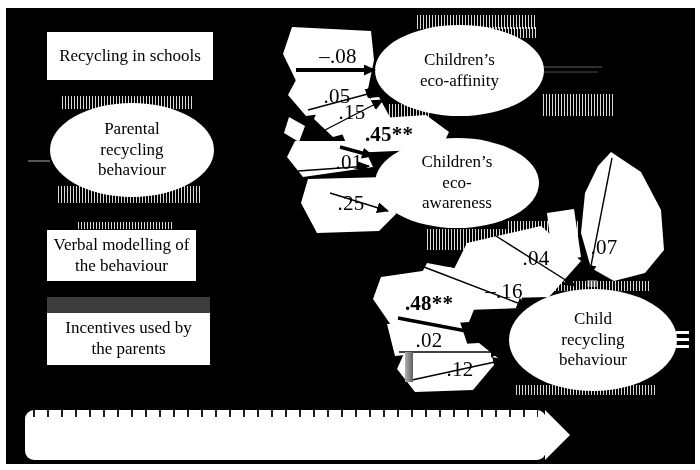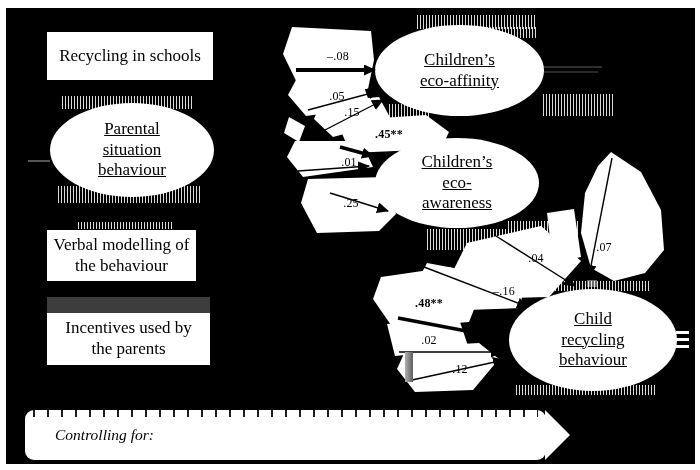--- a/index.html
+++ b/index.html
@@ -6,34 +6,34 @@
   #canvas{
     position:relative;width:700px;height:470px;background:#fff;
     font-family:"Liberation Serif","DejaVu Serif",serif;overflow:hidden;
   }
   .blackbg{position:absolute;left:6px;top:8px;width:689px;height:456px;background:#000;}
   .node{
     position:absolute;background:#fff;color:#000;z-index:20;
     display:flex;align-items:center;justify-content:center;text-align:center;
     white-space:pre-line;font-size:17px;line-height:1.22;
   }
-  .ellipse{border-radius:50%;text-decoration:underline;}
+  .ellipse{border-radius:50%;}
   .ticks{
     position:absolute;z-index:10;
     background:repeating-linear-gradient(90deg,rgba(255,255,255,.85) 0 1px,transparent 1px 3px);
   }
   .dash{position:absolute;background:#fff;width:13px;height:2.5px;z-index:12;}
   .grayline{position:absolute;z-index:9;}
   .graybar-top{position:absolute;left:47px;top:297px;width:163px;height:16px;background:#3d3d3d;z-index:21;}
   .graybar-v{position:absolute;left:405px;top:352px;width:8px;height:30px;z-index:35;
     background:linear-gradient(90deg,#b0b0b0,#5e5e5e);}
   .arrows{position:absolute;left:0;top:0;z-index:30;pointer-events:none;}
   .coef{
     position:absolute;transform:translate(-50%,-50%);color:#000;z-index:40;
-    font-size:12px;letter-spacing:.2px;
+    font-size:21px;letter-spacing:.2px;
   }
   .coef.bold{font-weight:bold;}
   .banner{
     position:absolute;left:25px;top:410px;width:521px;height:50px;background:#fff;
     border-radius:9px;z-index:25;
   }
   .banner::before{
     content:"";position:absolute;left:8px;right:8px;top:0;height:7px;
     background:repeating-linear-gradient(90deg,#1d1d1d 0 2px,transparent 2px 14px);
   }
@@ -70,21 +70,21 @@
   <div class="dash" style="left:676px;top:338px"></div>
   <div class="dash" style="left:676px;top:345px"></div>
 
   <div class="grayline" style="left:28px;top:160px;width:22px;height:2px;background:#555"></div>
   <div class="grayline" style="left:540px;top:66px;width:62px;height:2px;background:#2f2f2f"></div>
   <div class="grayline" style="left:540px;top:71px;width:58px;height:2px;background:#262626"></div>
   <div class="grayline" style="left:587px;top:280px;width:10px;height:7px;background:#6a6a6a"></div>
 
   <div class="node" style="left:47px;top:32px;width:166px;height:48px">Recycling in schools</div>
   <div class="node ellipse" style="left:50px;top:103px;width:164px;height:94px">Parental
-situation
+recycling
 behaviour</div>
   <div class="node" style="left:47px;top:230px;width:149px;height:51px">Verbal modelling of
 the behaviour</div>
   <div class="graybar-top"></div>
   <div class="node" style="left:47px;top:313px;width:163px;height:52px">Incentives used by
 the parents</div>
 
   <div class="node ellipse" style="left:375px;top:25px;width:169px;height:91px">Children’s
 eco-affinity</div>
   <div class="node ellipse" style="left:375px;top:138px;width:164px;height:90px">Children’s
@@ -142,18 +142,18 @@
   <div class="coef" style="left:351px;top:203px">.25</div>
   <div class="coef" style="left:536px;top:258px">.04</div>
   <div class="coef" style="left:604px;top:247px">.07</div>
   <div class="coef" style="left:504px;top:291px">–.16</div>
   <div class="coef bold" style="left:429px;top:303px">.48**</div>
   <div class="coef" style="left:429px;top:340px">.02</div>
   <div class="coef" style="left:460px;top:369px">.12</div>
 
   <div class="banner">
     <div class="banner-text">
-      <span class="prefix">Controlling for:</span>
+      
     </div>
   </div>
   <div class="banner-tip"></div>
 
 </div>
 
 </body></html>

